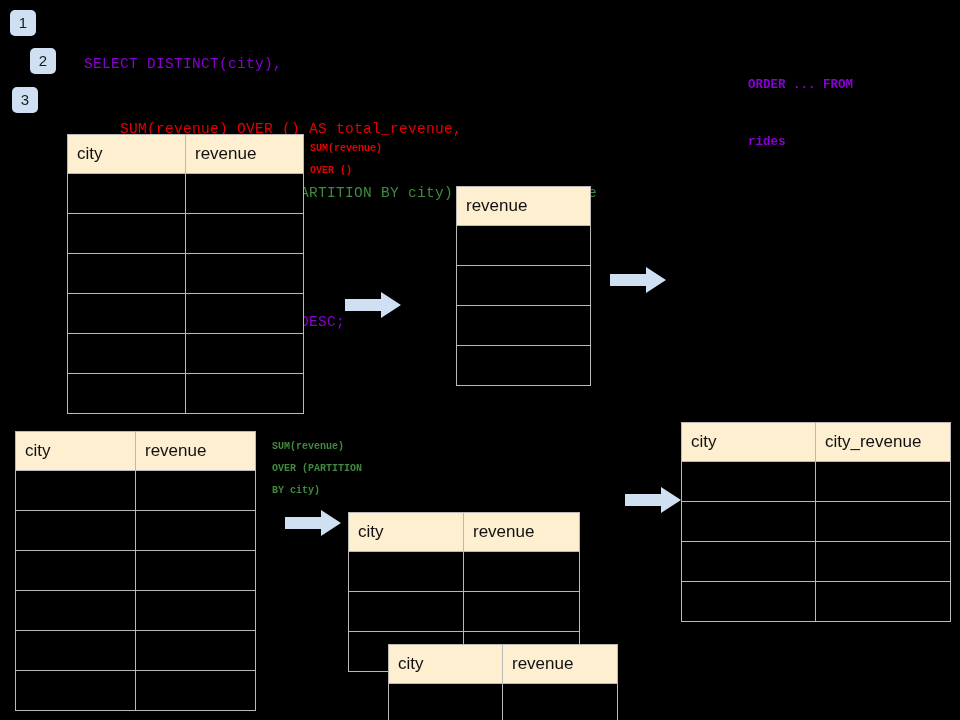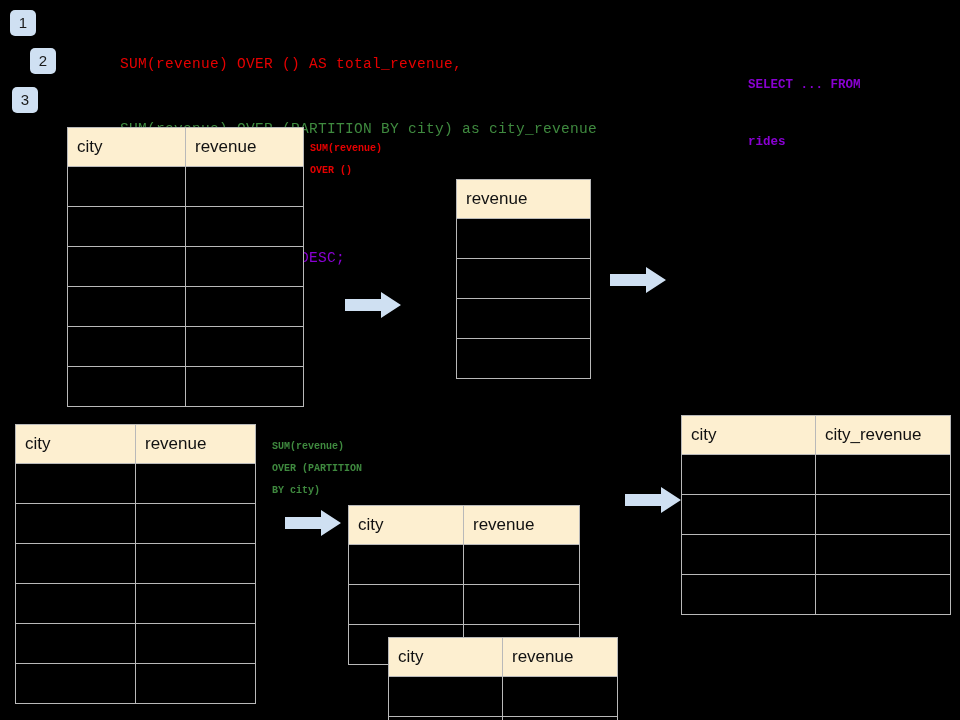--- a/index.html
+++ b/index.html
@@ -67,20 +67,21 @@
   }
   .annot.red   { color: #e60000; }
   .annot.green { color: #3f8a3f; }
 
   
   .tbl {
     position: absolute;
     border-collapse: collapse;
     table-layout: fixed;
     background: #4c1d95;
+    margin-top: 7px;
   }
   .tbl td {
     border: 1px solid #b9b9b9;
     background: #000000;
     padding: 0;
     height: 39px;
   }
   .tbl th {
     border: 1px solid #b9b9b9;
     background: #fdefd0;
@@ -103,28 +104,29 @@
 </head>
 <body>
 
 <div id="canvas">
 
   <div class="badge" style="left:10px; top:10px;">1</div>
   <div class="badge" style="left:30px; top:48px;">2</div>
   <div class="badge" style="left:12px; top:87px;">3</div>
 
   <div class="sql-block" style="left:84px; top:11px;">
+    <div class="sql-line kw-purple">SELECT DISTINCT(city),</div>
     <div class="sql-line kw-red">    SUM(revenue) OVER () AS total_revenue,</div>
     <div class="sql-line kw-green">    SUM(revenue) OVER (PARTITION BY city) as city_revenue</div>
     <div class="sql-line kw-purple">  FROM rides</div>
     <div class="sql-line kw-purple">  ORDER by city_revenue DESC;</div>
   </div>
 
   <div class="sql-note" style="left:748px; top:38px;">
-    <div>SELECT ... FROM</div>
+    <div>ORDER ... FROM</div>
     <div>rides</div>
   </div>
 
   <div class="annot red" style="left:310px; top:138px;">SUM(revenue)
 OVER ()</div>
 
   <div class="annot green" style="left:272px; top:436px;">SUM(revenue)
 OVER (PARTITION
 BY city)</div>
 

